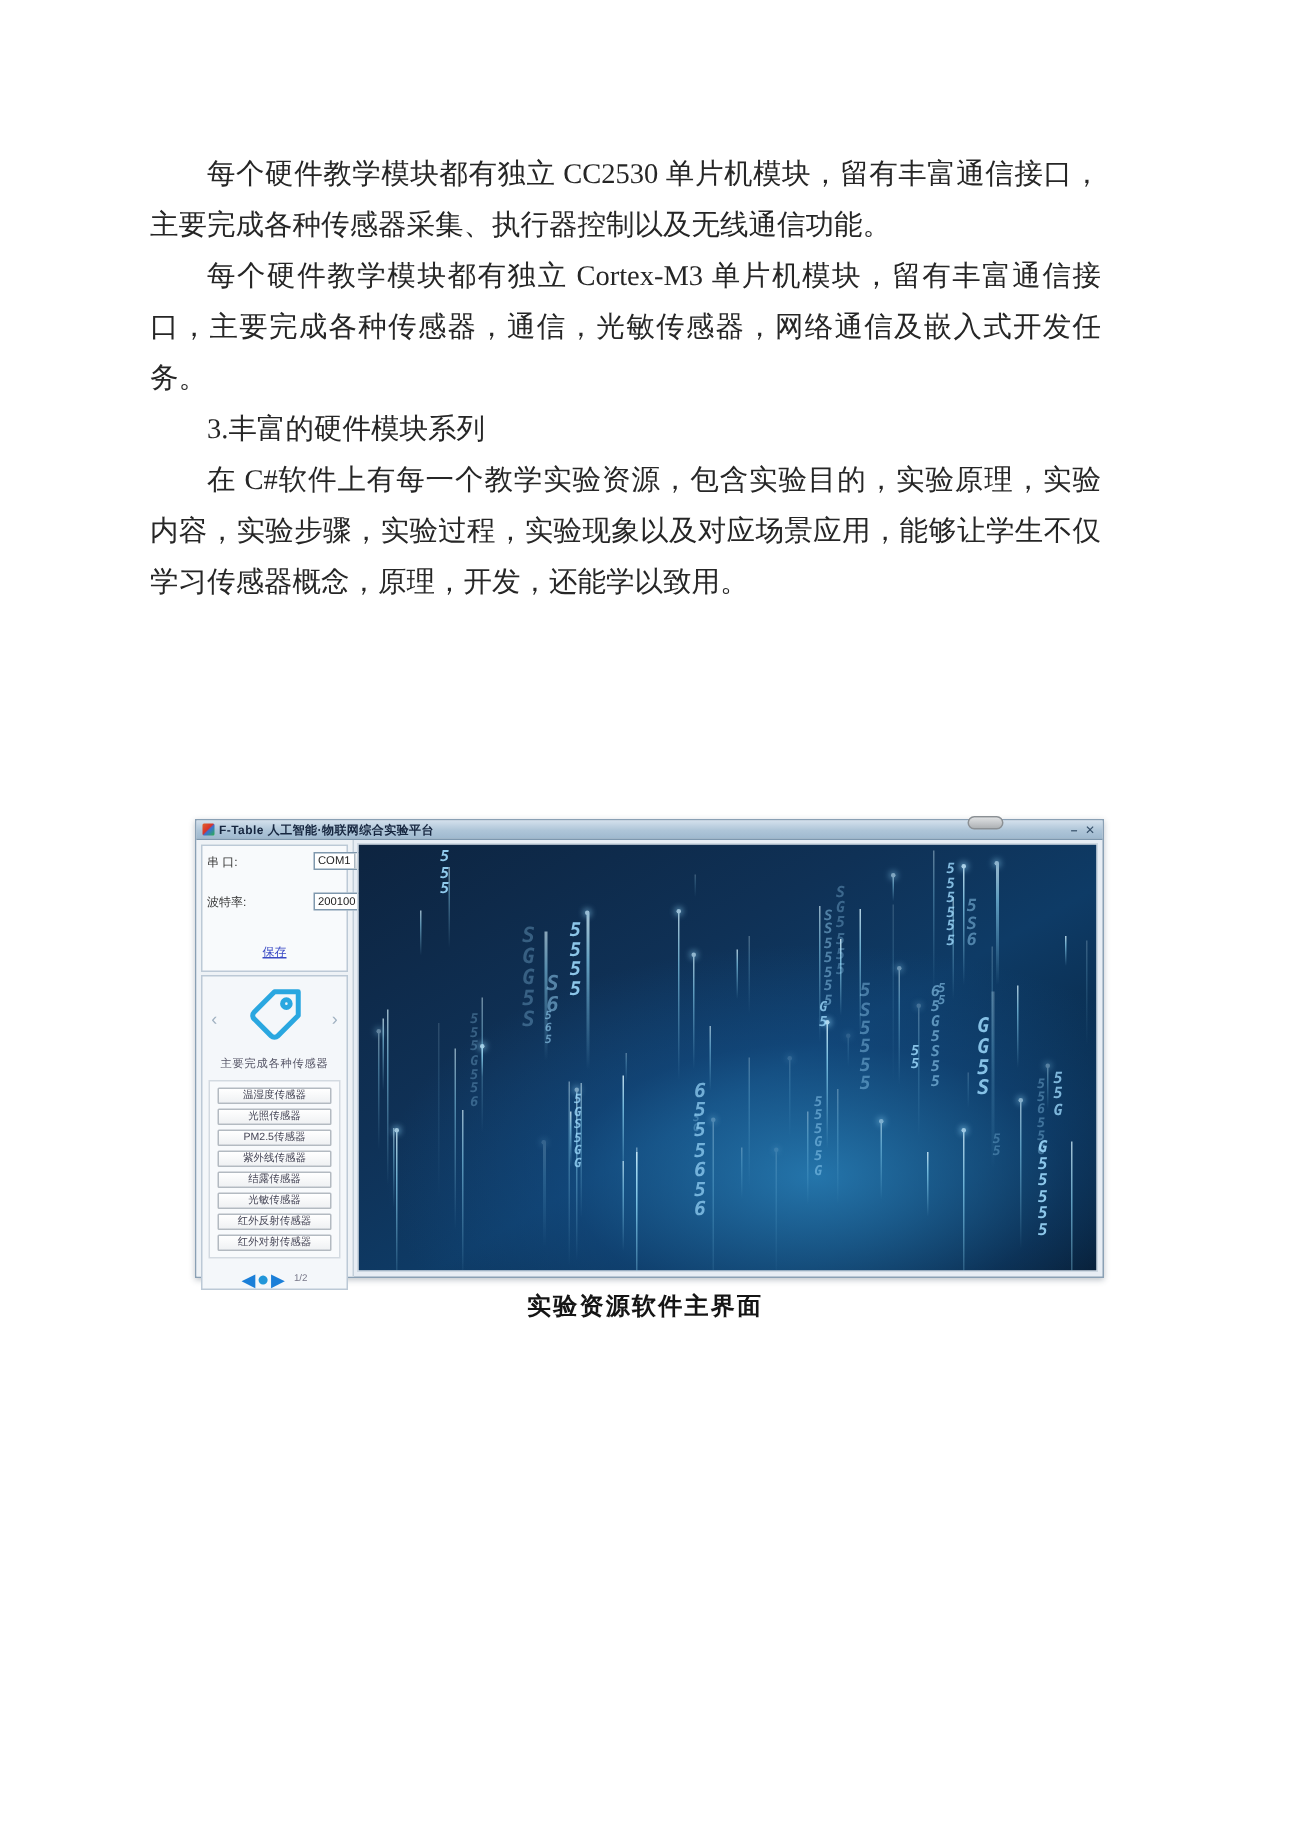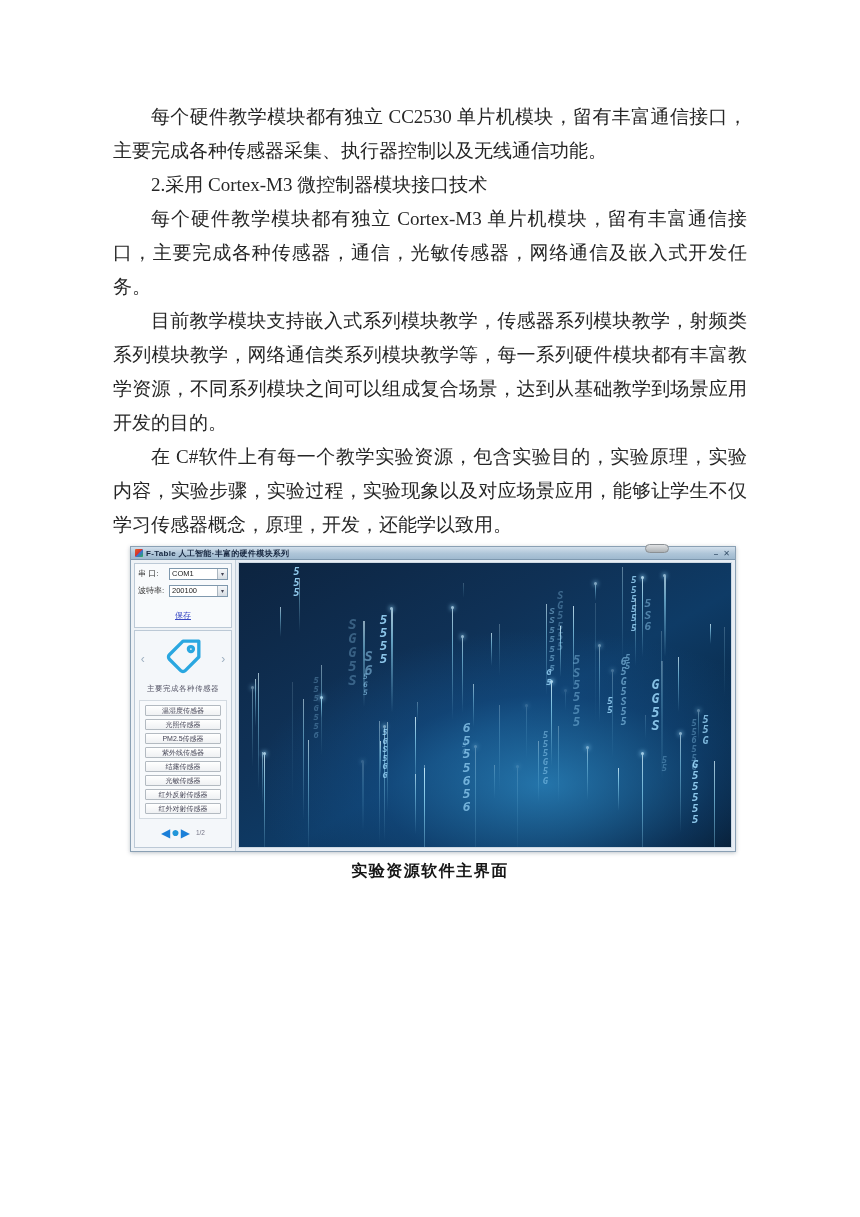--- a/index.html
+++ b/index.html
@@ -7,21 +7,21 @@
   body {
     position: relative;
     background: #ffffff;
     font-family: "Liberation Sans", "DejaVu Sans", sans-serif;
     overflow: hidden;
   }
 
   
   .doc {
     position: absolute;
-    left: 113px; top: 100px; width: 634px;
+    left: 100px; top: 100px; width: 634px;
     font-family: "Liberation Serif", "DejaVu Serif", serif;
     font-size: 19px; line-height: 34px; color: #262626;
   }
   .doc p { text-indent: 2em; text-align: justify; }
 
   
   .app-window {
     position: absolute; left: 130px; top: 546px; width: 606px; height: 306px;
     background: #e7edf4;
     border: 1px solid #8aa0b4;
@@ -50,21 +50,21 @@
 
   
   .left-panel {
     width: 105px; background: #eef2f6; border-right: 1px solid #c3cfda;
     display: flex; flex-direction: column;
   }
   .panel-top {
     margin: 3px 3px 2px; border: 1px solid #bcc9d6; background: #f8fafc;
     padding: 4px 3px 2px;
   }
-  .ctl-row { display: flex; align-items: flex-start; margin-bottom: 5px; }
+  .ctl-row { display: flex; align-items: center; margin-bottom: 15px; gap: 40px; }
   .ctl-lbl { font-size: 8px; color: #333; width: 31px; flex: 0 0 auto; }
   .combo {
     flex: 1; height: 12px; display: flex; align-items: stretch;
     background: #fff; border: 1px solid #7f98ad;
   }
   .combo-val { flex: 1; font-size: 7.5px; line-height: 10px; padding: 0 2px; color: #222; overflow: hidden; white-space: nowrap; }
   .combo-btn {
     width: 10px; background: linear-gradient(#f5f7f9,#d7dde3);
     border-left: 1px solid #aab6c0; font-size: 6px; line-height: 10px;
     color: #445; text-align: center;
@@ -135,30 +135,29 @@
     position: absolute; top: 861px; left: 0; width: 860px; text-align: center;
     font-size: 16px; font-weight: bold; color: #151515; letter-spacing: 1.5px;
   }
 </style>
 </head>
 <body>
 
 <div class="doc">
 
 <p>每个硬件教学模块都有独立 CC2530 单片机模块，留有丰富通信接口，主要完成各种传感器采集、执行器控制以及无线通信功能。</p>
-    <p>2.采用 Cortex-M3 微控制器模块接口技术</p>
     <p>每个硬件教学模块都有独立 Cortex-M3 单片机模块，留有丰富通信接口，主要完成各种传感器，通信，光敏传感器，网络通信及嵌入式开发任务。</p>
-    <p>目前教学模块支持嵌入式系列模块教学，传感器系列模块教学，射频类系列模块教学，网络通信类系列模块教学等，每一系列硬件模块都有丰富教学资源，不同系列模块之间可以组成复合场景，达到从基础教学到场景应用开发的目的。</p>
+    <p>3.丰富的硬件模块系列</p>
     <p>在 C#软件上有每一个教学实验资源，包含实验目的，实验原理，实验内容，实验步骤，实验过程，实验现象以及对应场景应用，能够让学生不仅学习传感器概念，原理，开发，还能学以致用。</p>
   </div>
 
 <div class="app-window">
   <div class="titlebar">
     <span class="app-icon"></span>
-    <span class="tb-title">F-Table 人工智能·丰富的硬件模块系列</span>
+    <span class="tb-title">F-Table 人工智能·物联网综合实验平台</span>
     <span class="tb-pill"></span>
     <span class="tb-controls">
       <span class="tb-btn">–</span>
       <span class="tb-btn">✕</span>
     </span>
   </div>
 
   <div class="app-body">
 
     <div class="left-panel">

